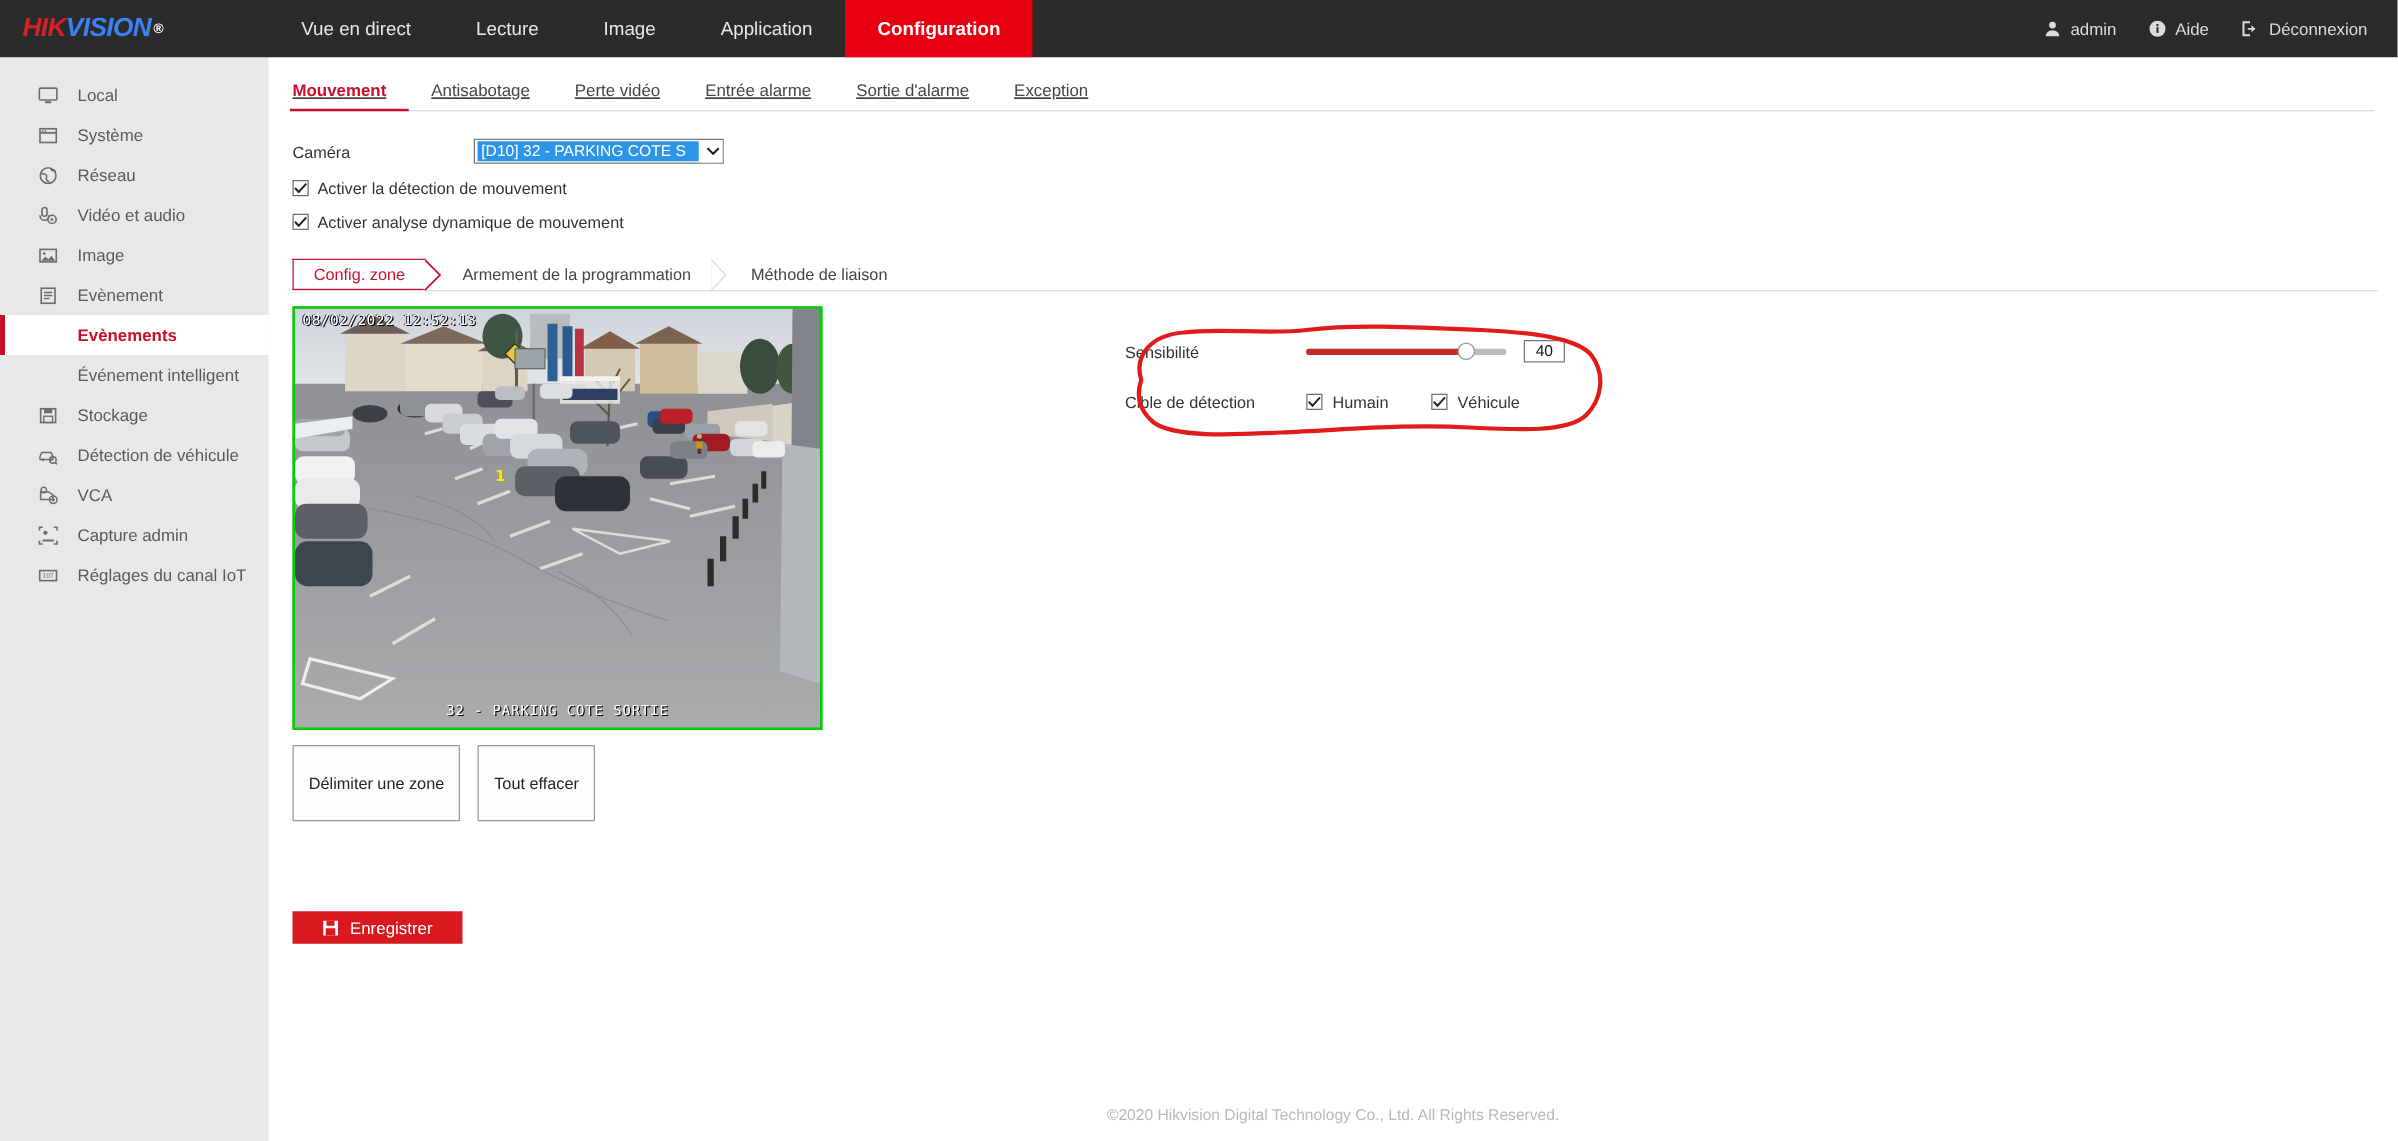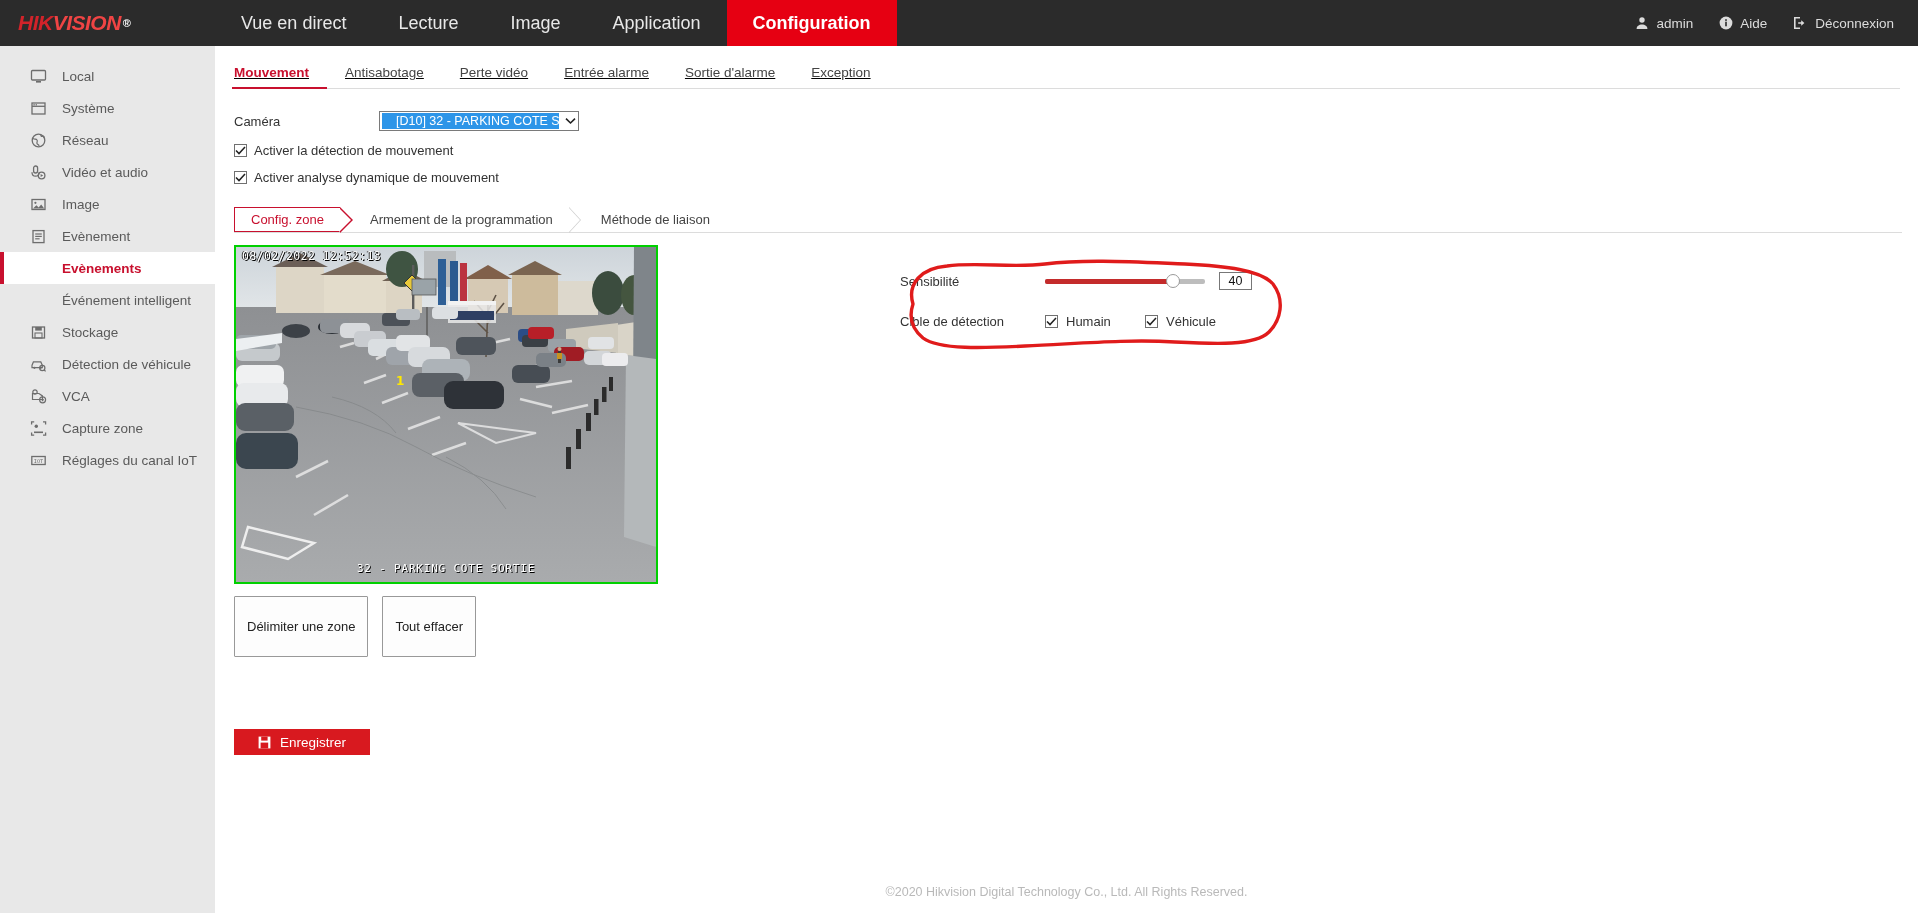--- a/index.html
+++ b/index.html
@@ -18,29 +18,29 @@
     background: #2b2b2b;
     display: flex; align-items: stretch;
   }
   .logo {
     width: 215px; display: flex; align-items: center;
     padding-left: 18px;
     font-style: italic; font-weight: bold; font-size: 21px;
     letter-spacing: -0.5px;
   }
   .logo .hik { color: #d2232a; }
-  .logo .vision { color: #ef4444; }
+  .logo .vision { color: #3b82f6; }
   .logo .reg { color: #ffffff; font-size: 11px; font-style: normal;
     vertical-align: super; margin-left: 2px; }
 
   .mainnav { display: flex; align-items: stretch; }
   .mainnav .navitem {
     display: flex; align-items: center; justify-content: center;
     padding: 0 26px;
-    color: #e8e8e8; font-size: 18px;
+    color: #e8e8e8; font-size: 15px;
     cursor: pointer;
   }
   .mainnav .navitem.active {
     background: #e60012; color: #ffffff; font-weight: bold;
   }
 
   .topright {
     margin-left: auto; display: flex; align-items: center;
     padding-right: 24px; gap: 26px;
   }
@@ -111,21 +111,21 @@
   .cam-label { width: 145px; font-size: 13px; color: #333; }
   .select-wrap {
     position: relative; width: 200px; height: 20px;
     border: 1px solid #7a7a7a; background: #fff;
     display: flex; align-items: center;
   }
   .select-text {
     flex: 1; height: 16px; margin: 0 2px;
     background: #2d95e8; color: #ffffff;
     font-size: 12.5px; line-height: 16px;
-    padding-left: 14px; white-space: nowrap; overflow: hidden;
+    padding-left: 3px; white-space: nowrap; overflow: hidden;
   }
   .select-arrow {
     width: 17px; height: 100%; display: flex;
     align-items: center; justify-content: center;
     background: #fff; border-left: 1px solid #fff;
   }
 
   .chk-row { margin-top: 12px; display: flex; align-items: center; gap: 7px; }
   .cbox {
     width: 13px; height: 13px; border: 1px solid #707070;
@@ -431,21 +431,21 @@
   </div>
 
   <div class="side-item">
     <span class="s-ico">
       <svg width="17" height="17" viewBox="0 0 17 17">
           <path d="M1.6 4.4V1.8h2.6M13 1.8h2.6v2.6M15.6 12.6v2.6H13M4.2 15.2H1.6v-2.6" fill="none" stroke="#6d6d6d" stroke-width="1.3"></path>
           <circle cx="6.3" cy="6.2" r="1.7" fill="#6d6d6d"></circle>
           <path d="M4 11.5h9v1.6H4z" fill="#6d6d6d"></path>
         </svg>
     </span>
-    <span>Capture zone</span>
+    <span>Capture admin</span>
   </div>
 
   <div class="side-item">
     <span class="s-ico">
       <svg width="17" height="17" viewBox="0 0 17 17">
           <rect x="1.8" y="4.5" width="13.4" height="8" fill="none" stroke="#6d6d6d" stroke-width="1.3"></rect>
           <text x="8.5" y="10.6" font-size="5.2" fill="#6d6d6d" text-anchor="middle" font-family="DejaVu Sans Mono, monospace">IOT</text>
         </svg>
     </span>
     <span>Réglages du canal IoT</span>

